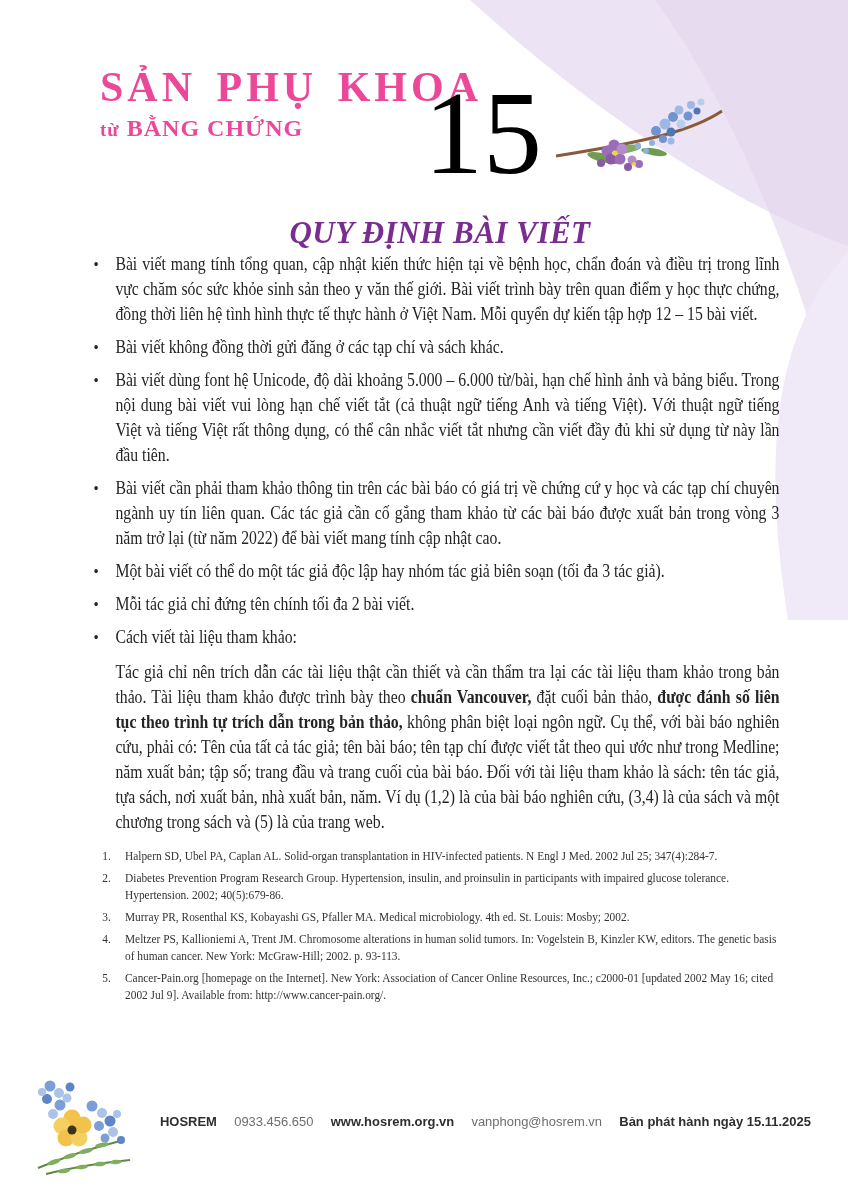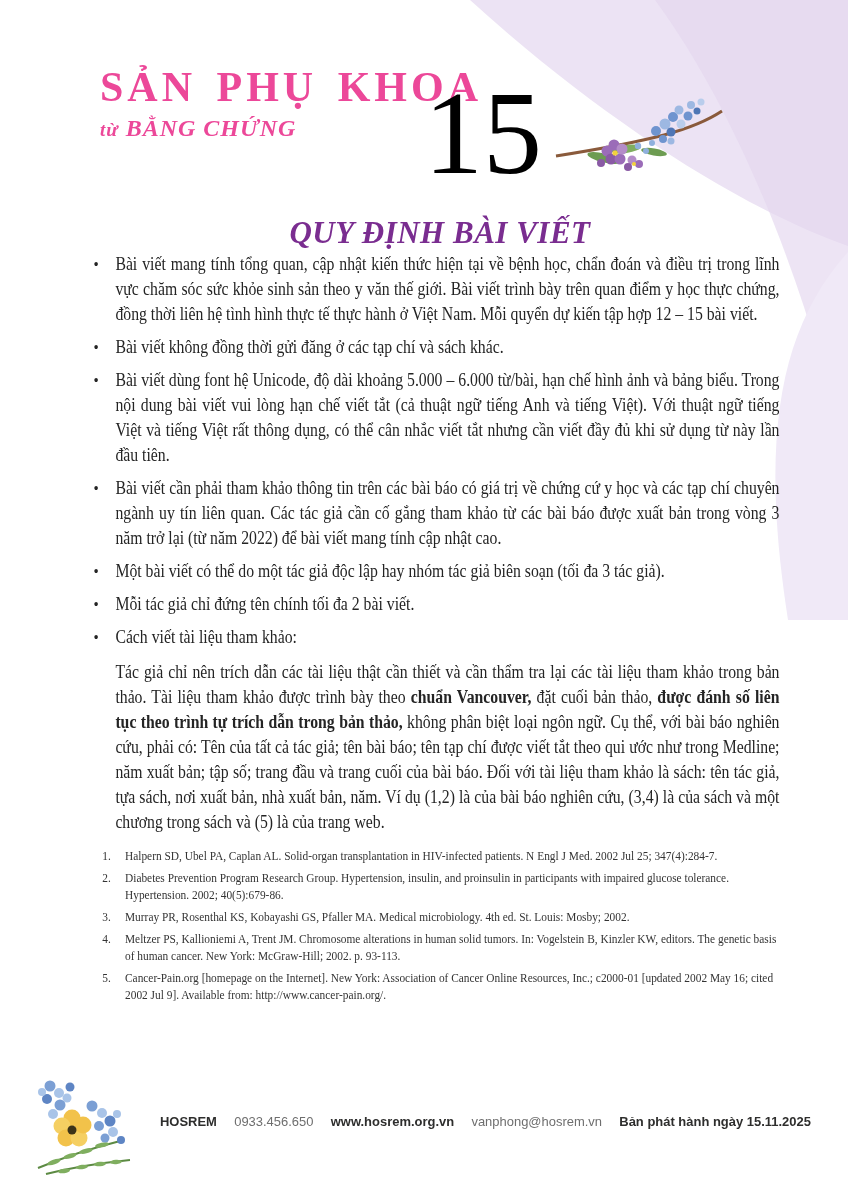--- a/index.html
+++ b/index.html
@@ -6,21 +6,21 @@
   body{width:848px;height:1200px;background:#ffffff;}
   .page{position:relative;width:848px;height:1200px;overflow:hidden;background:#ffffff;
         font-family:"Liberation Serif","DejaVu Serif",serif;color:#242424;}
 
   
   .swoosh{position:absolute;top:0;left:0;width:848px;height:620px;pointer-events:none;}
 
   
   .masthead{position:absolute;left:100px;top:66px;color:#ec4899;}
   .m-title{font-size:42px;line-height:1;font-weight:600;letter-spacing:4px;word-spacing:6px;}
-  .m-sub1{margin-top:8px;font-size:24px;line-height:1;font-weight:600;letter-spacing:1px;font-style:italic;}
+  .m-sub1{margin-top:8px;font-size:24px;line-height:1;font-weight:600;letter-spacing:1px;}
   .m-sub2{margin-top:6px;margin-left:54px;font-size:24px;line-height:1;font-weight:600;letter-spacing:1px;}
   .m-prefix{font-size:19px;font-weight:600;}
   .issue{position:absolute;left:424px;top:84px;font-size:118px;line-height:0.85;color:#000000;font-weight:500;}
   .flower-top{position:absolute;left:552px;top:96px;}
 
   
   .heading{position:absolute;left:100px;top:214px;width:680px;margin:0;text-align:center;
            font-size:31px;line-height:1.2;font-weight:600;letter-spacing:0.5px;color:#7a2d90;font-style:italic;}
 
   

